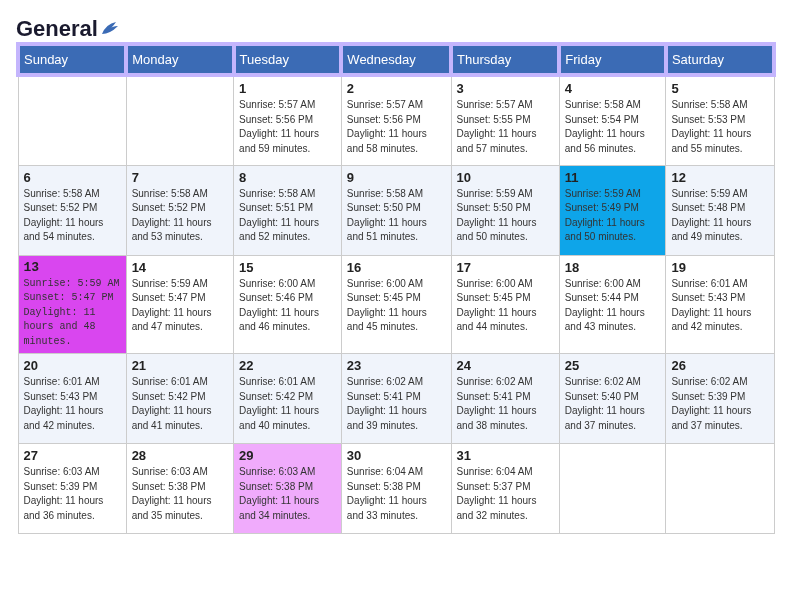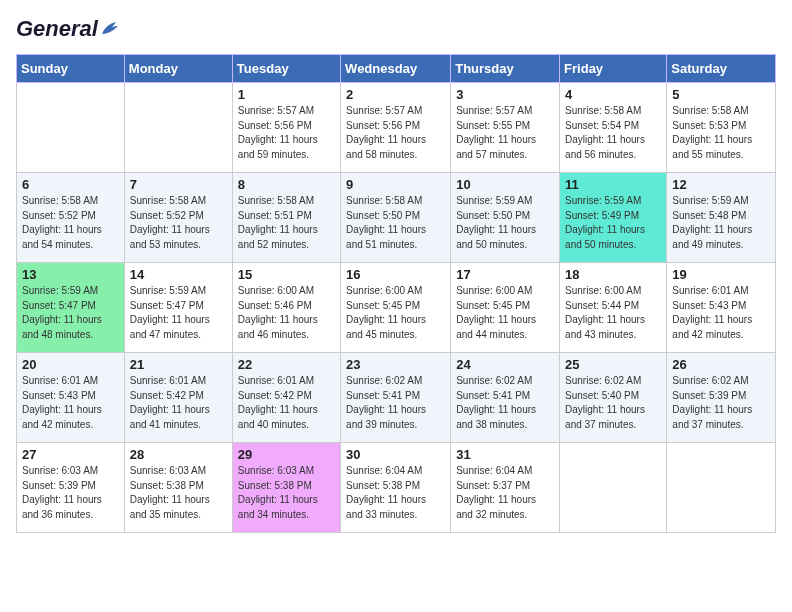--- a/index.html
+++ b/index.html
@@ -7,22 +7,21 @@
       font-family: Arial, sans-serif;
       background: #fff;
       width: 792px;
       min-height: 612px;
       padding: 16px;
     }
     .header {
       display: flex;
       justify-content: space-between;
       align-items: flex-start;
-      margin-bottom: 16px;
-      font-style: italic;
+      margin-bottom: 4px;
     }
     .logo {
       display: flex;
       flex-direction: column;
       align-items: flex-start;
     }
     .title-section {
       text-align: right;
     }
     .month-title {
@@ -35,24 +34,24 @@
       color: #333;
     }
     .calendar {
       width: 100%;
       border-collapse: collapse;
     }
     .calendar th {
       background: #3b6bb5;
       color: #fff;
       font-size: 13px;
-      font-weight: bold;
+      font-weight: normal;
       padding: 6px 4px;
       text-align: left;
-      border: 1px solid #c4b5fd;
+      border: 4px solid #c4b5fd;
     }
     .calendar td {
       vertical-align: top;
       border: 1px solid #ccc;
       padding: 4px 5px;
       min-height: 90px;
       height: 90px;
       width: 113px;
       background: #fff;
       font-size: 10.5px;
@@ -147,31 +146,31 @@
           <div class="day-info">Sunrise: 5:58 AM<br>Sunset: 5:51 PM<br>Daylight: 11 hours and 52 minutes.</div>
         </td>
         <td style="background: rgb(240, 244, 251);">
           <span class="day-num">9</span>
           <div class="day-info">Sunrise: 5:58 AM<br>Sunset: 5:50 PM<br>Daylight: 11 hours and 51 minutes.</div>
         </td>
         <td style="background: rgb(240, 244, 251); margin-left: 12px;">
           <span class="day-num">10</span>
           <div class="day-info">Sunrise: 5:59 AM<br>Sunset: 5:50 PM<br>Daylight: 11 hours and 50 minutes.</div>
         </td>
-        <td style="background: #5eead4; margin-top: 48px;">
+        <td style="background: #0ea5e9; margin-top: 48px;">
           <span class="day-num">11</span>
           <div class="day-info">Sunrise: 5:59 AM<br>Sunset: 5:49 PM<br>Daylight: 11 hours and 50 minutes.</div>
         </td>
         <td style="background: rgb(240, 244, 251);">
           <span class="day-num">12</span>
           <div class="day-info">Sunrise: 5:59 AM<br>Sunset: 5:48 PM<br>Daylight: 11 hours and 49 minutes.</div>
         </td>
       </tr>
       <tr>
-        <td style="background: #86efac;">
+        <td style="background: #d946ef; font-family: Liberation Mono, monospace;">
           <span class="day-num">13</span>
           <div class="day-info">Sunrise: 5:59 AM<br>Sunset: 5:47 PM<br>Daylight: 11 hours and 48 minutes.</div>
         </td>
         <td style="background: rgb(255, 255, 255);">
           <span class="day-num">14</span>
           <div class="day-info">Sunrise: 5:59 AM<br>Sunset: 5:47 PM<br>Daylight: 11 hours and 47 minutes.</div>
         </td>
         <td style="background: rgb(255, 255, 255); margin-top: 30px;">
           <span class="day-num">15</span>
           <div class="day-info">Sunrise: 6:00 AM<br>Sunset: 5:46 PM<br>Daylight: 11 hours and 46 minutes.</div>

